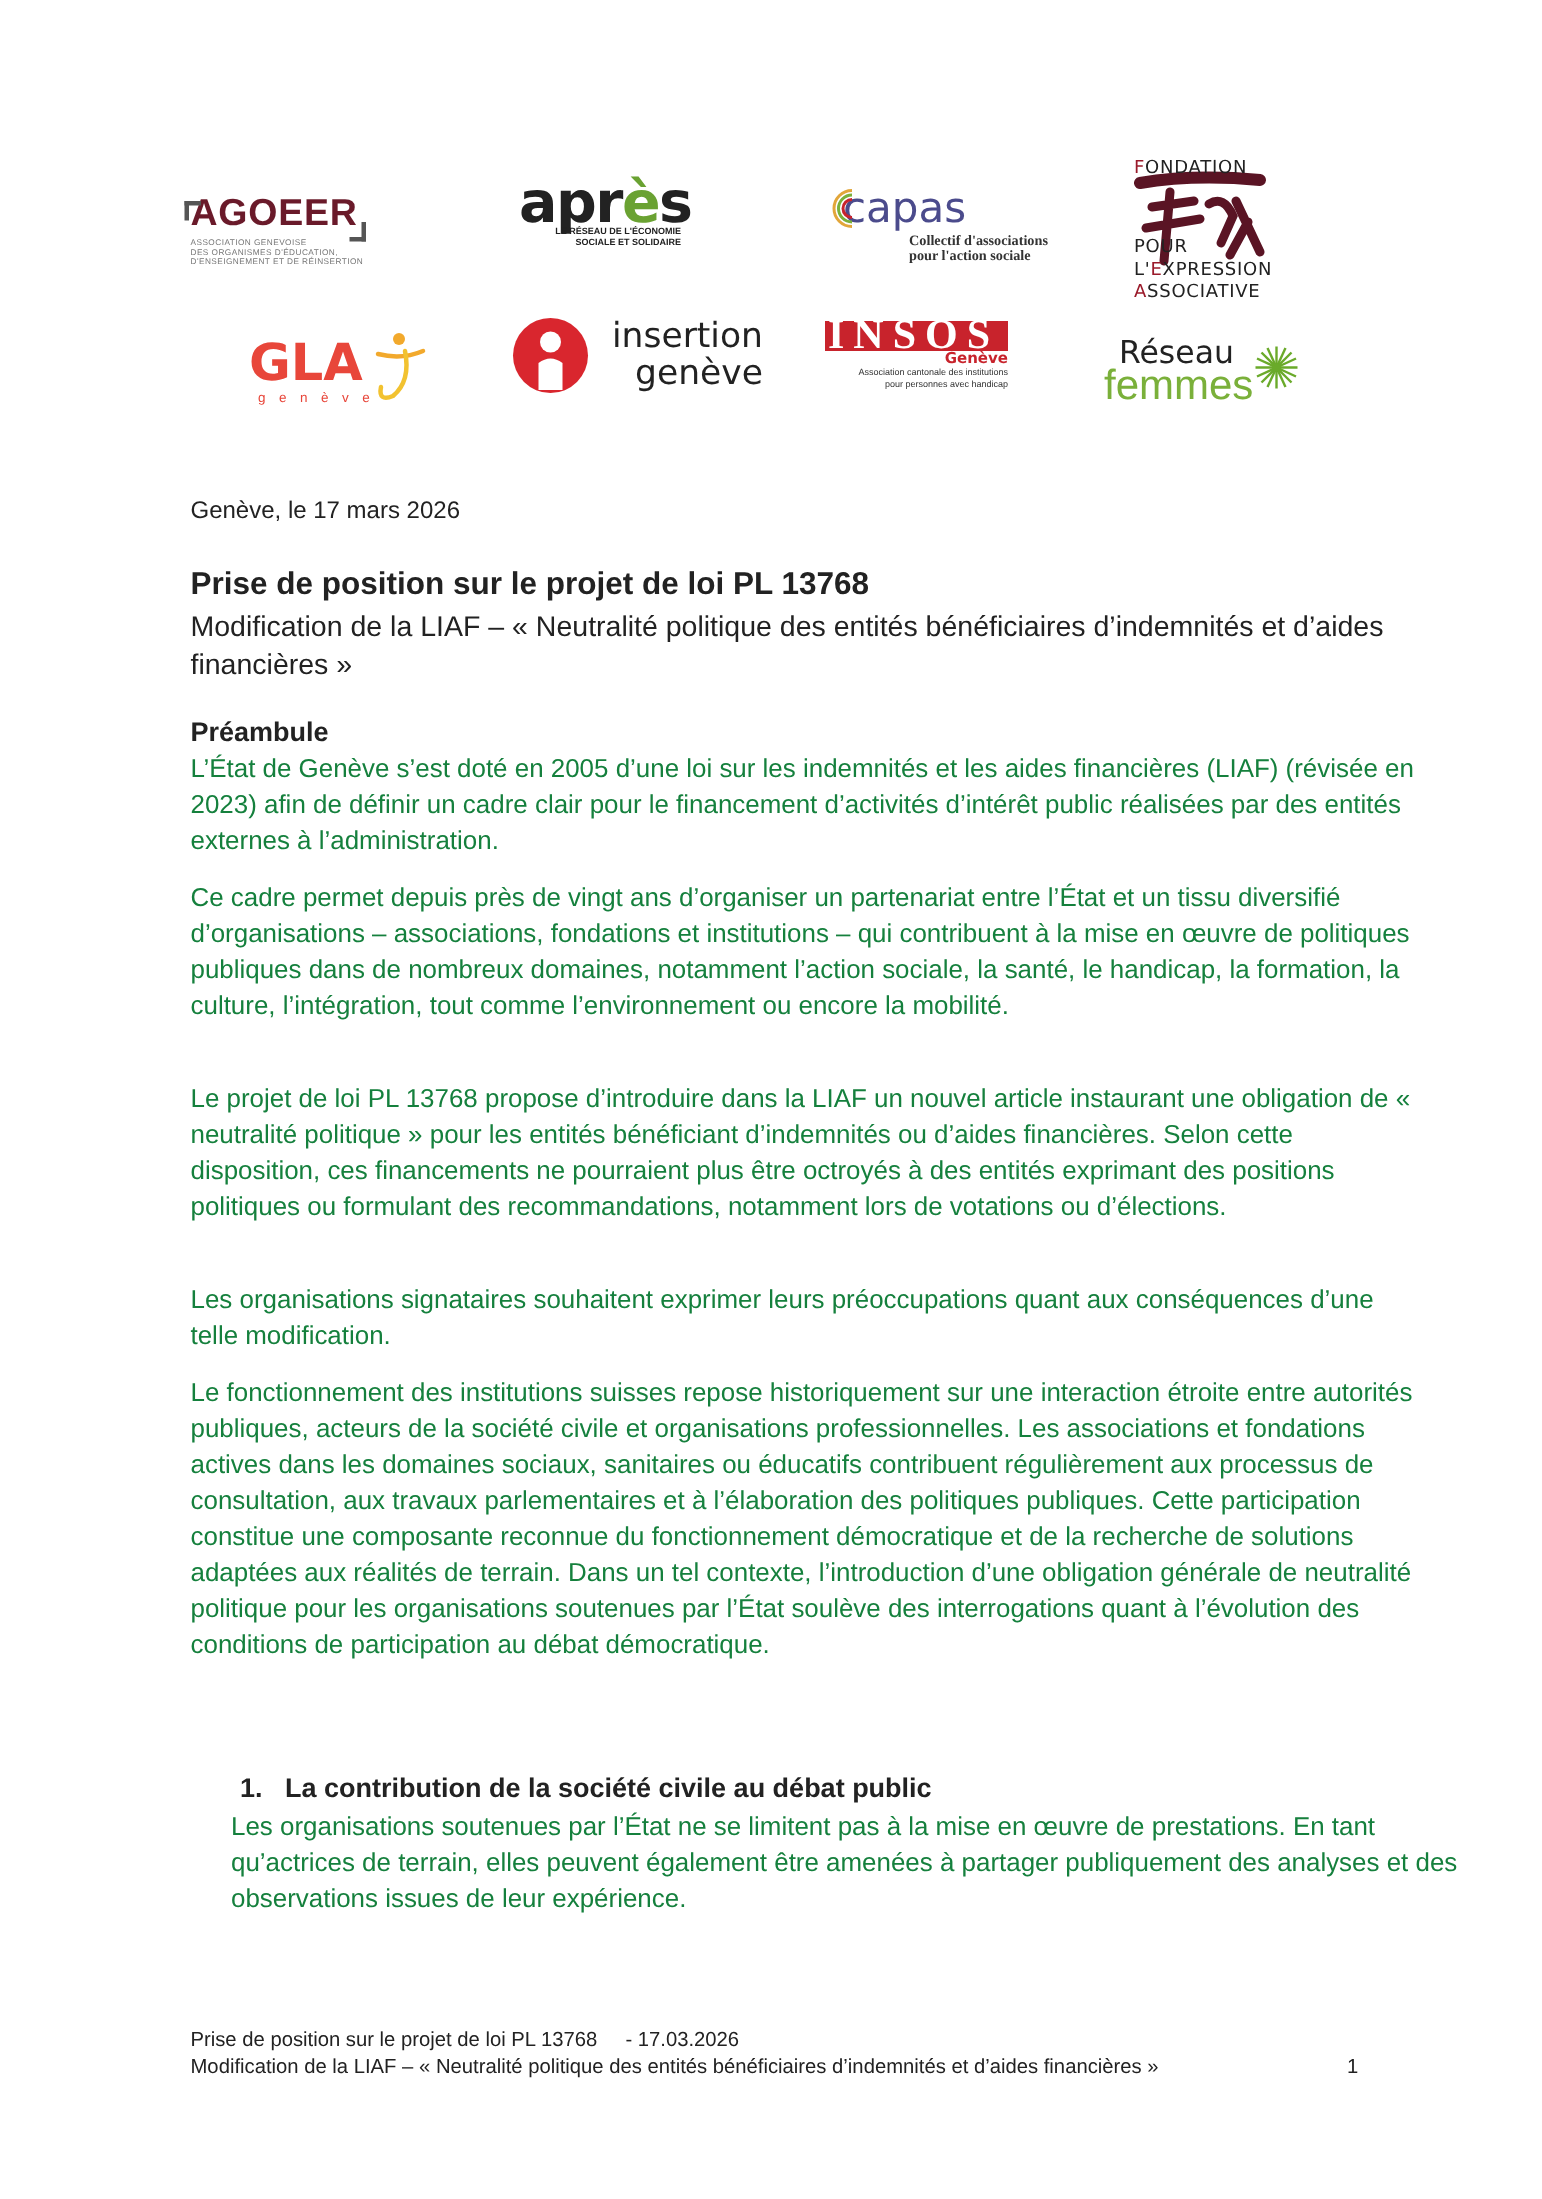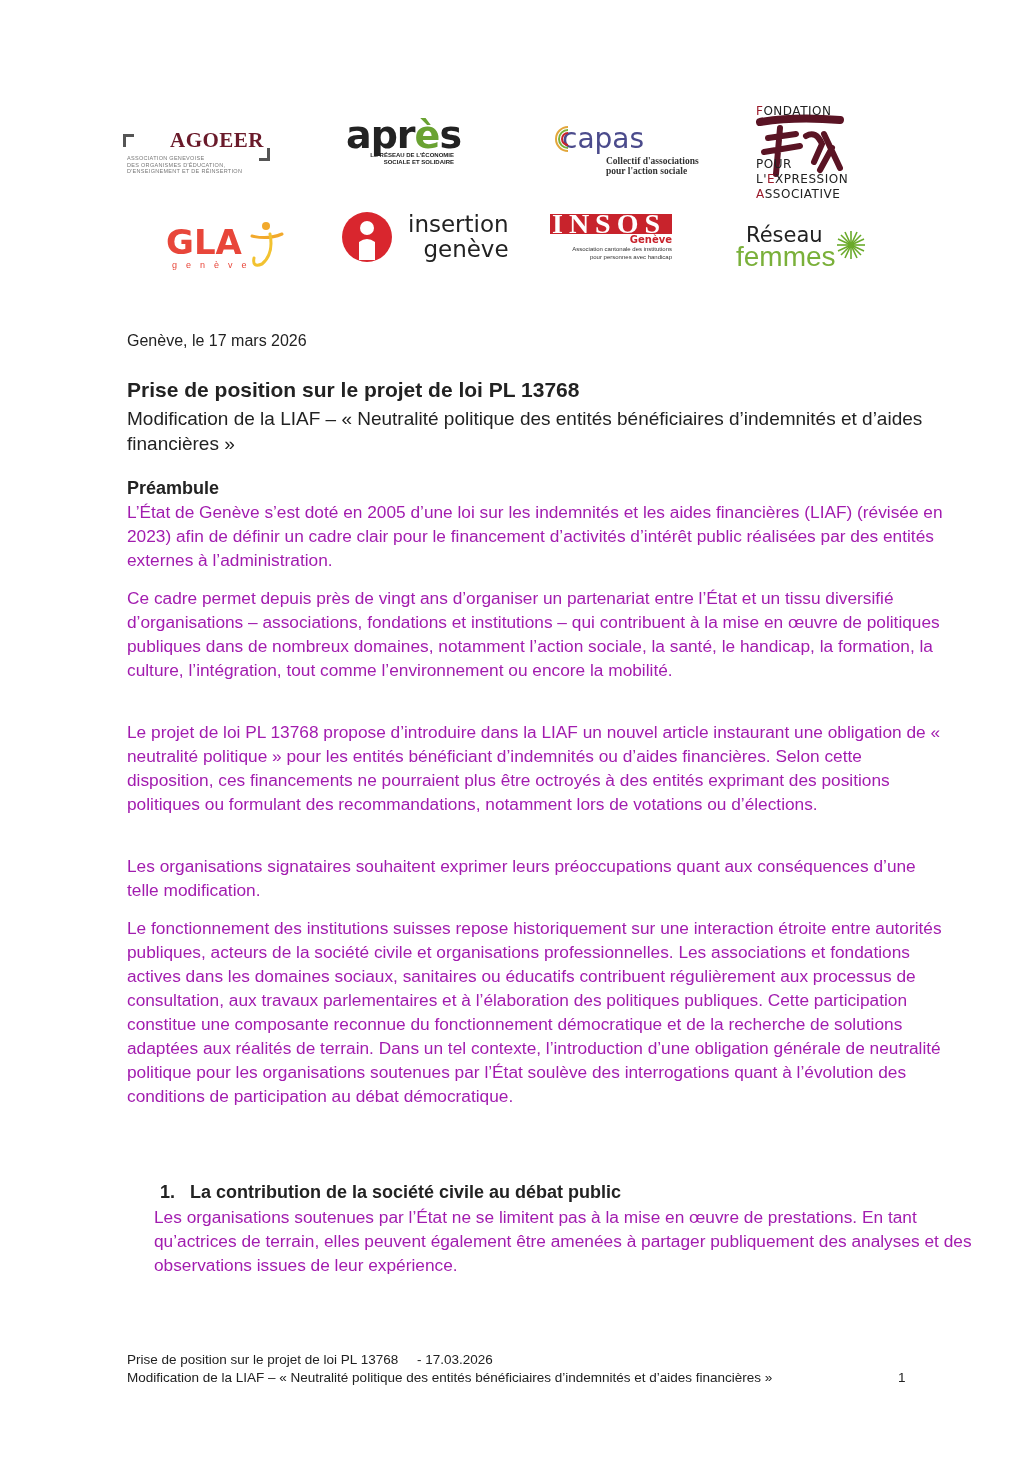--- a/index.html
+++ b/index.html
@@ -2,21 +2,21 @@
 <html><head>
 <meta charset="utf-8">
 <style>
   html, body { margin:0; padding:0; background:#ffffff; }
   body { width:1028px; height:1466px; position:relative; overflow:hidden;
          font-family:"Liberation Sans", sans-serif; color:#1e1e1e; }
   .abs { position:absolute; }
 
   
   .logo { position:absolute; }
-  .agoeer-word { font-family:Liberation Serif, serif; font-weight:bold; font-size:21px; color:#6a1a2a; letter-spacing:0.5px;margin-left:43px; }
+  .agoeer-word { font-family:Liberation Sans, sans-serif; font-weight:bold; font-size:25px; color:#6a1a2a; letter-spacing:0.5px; }
   .agoeer-bracket-l { position:absolute; left:-4px; top:6px; width:8px; height:10px; border-left:3px solid #555; border-top:3px solid #555; }
   .agoeer-bracket-r { position:absolute; right:-6px; top:20px; width:8px; height:10px; border-right:3px solid #555; border-bottom:3px solid #555; }
   .agoeer-sub { font-size:5.5px; line-height:6.5px; color:#777; letter-spacing:0.3px; text-transform:uppercase; }
 
   .apres-word { font-family:"DejaVu Sans", sans-serif; font-weight:bold; font-size:38px; color:#222; letter-spacing:-1px; line-height:34px; }
   .apres-accent { color:#6aa232; }
   .apres-sub { font-size:6px; line-height:7px; color:#222; text-align:right; font-weight:bold; }
 
   .capas-word { font-family:"DejaVu Sans", sans-serif; font-size:28px; color:#4b4b8c; letter-spacing:0px; line-height:30px; }
   .capas-sub { font-family:"Liberation Serif", serif; font-size:9.5px; line-height:10px; color:#333; font-weight:bold; }
@@ -37,21 +37,21 @@
   .insos-sub2 { font-size:6px; color:#333; line-height:8px; text-align:right; }
 
   .rf-1 { font-family:"DejaVu Sans", sans-serif; font-size:21px; color:#222; line-height:22px; }
   .rf-2 { font-family:Liberation Sans, sans-serif; font-size:28px; color:#7ab03a; line-height:22px; }
 
   
   .date { left:127px; top:332px; font-size:16px; color:#222; }
   .title { left:127px; top:378px; font-size:21px; font-weight:bold; color:#222; }
   .subtitle { left:127px; top:406px; width:820px; font-size:19px; line-height:25px; color:#222; }
   .h-pre { left:127px; top:478px; font-size:18px; font-weight:bold; color:#222; }
-  .para { left:127px; width:820px; font-size:17.3px; line-height:24px; color:#a21caf; }
+  .para { left:127px; width:820px; font-size:17.3px; line-height:24px; color:#15803d; }
   .h-sec { left:160px; top:1182px; font-size:18px; font-weight:bold; color:#222; }
   .h-sec .num { display:inline-block; width:30px; }
   .footer1 { left:127px; top:1352px; font-size:13.5px; color:#222; white-space:pre; }
   .footer2 { left:127px; top:1370px; font-size:13.5px; color:#222; }
   .pagenum { left:898px; top:1370px; font-size:13.5px; color:#222; }
 </style>
 </head>
 <body>
 
 <div class="logo" style="left:127px; top:128px; width:135px;">

